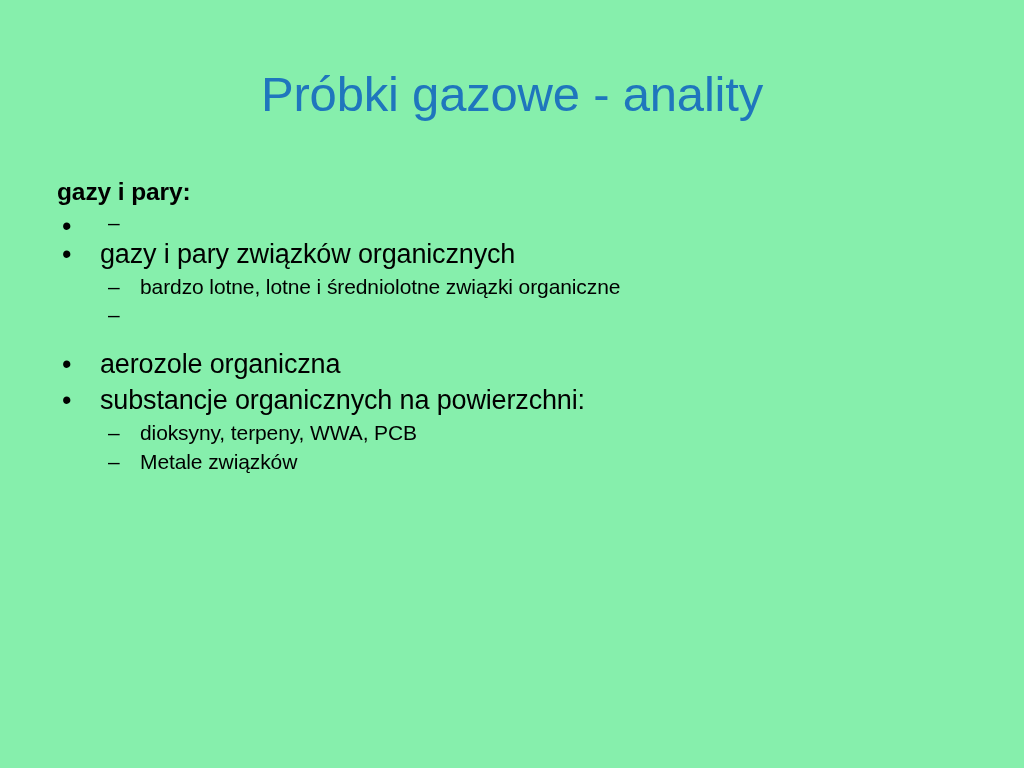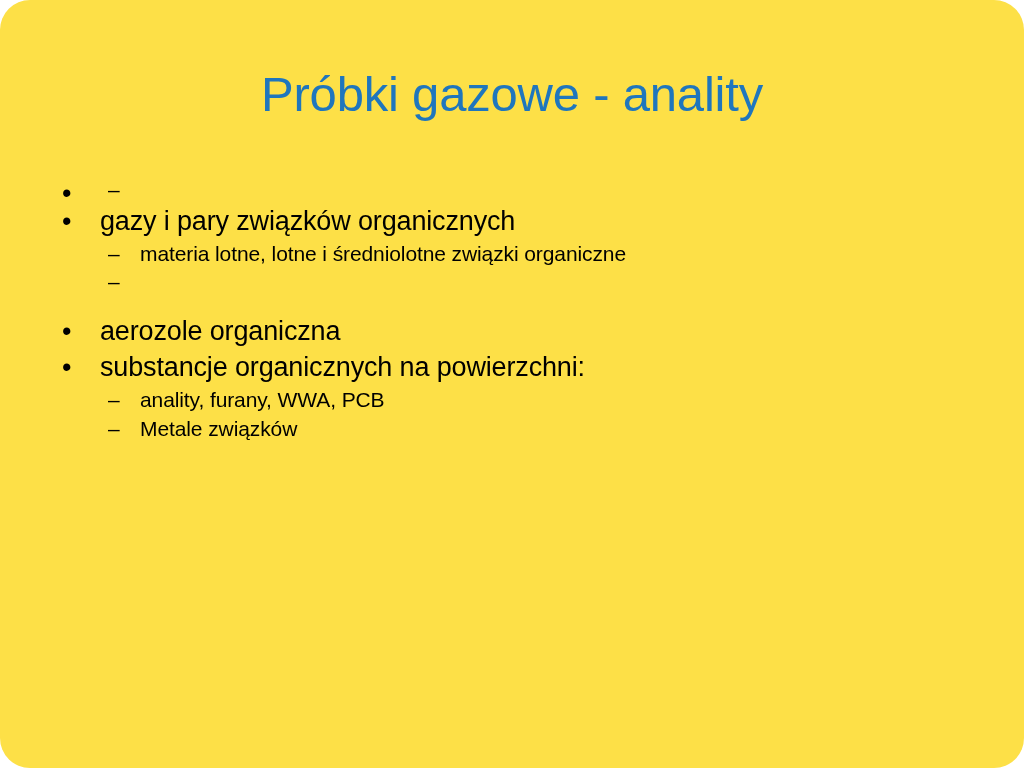--- a/index.html
+++ b/index.html
@@ -104,47 +104,48 @@
     font-size: 0.62em;
     line-height: 0;
     vertical-align: baseline;
     position: relative;
     bottom: -0.28em;
   }
 </style>
 </head>
 <body style="color: rgb(0, 0, 0);">
 
-<div class="slide" style="background: #fde047; border-radius: 30px;">
+<div class="slide" style="background: #86efac;">
 
   <div class="slide-title" style="color: rgb(31, 118, 189);">Próbki gazowe - anality</div>
 
   <div class="body-area">
 
     <div class="blk">
 
+      <div class="heading-line">gazy i pary:</div>
 
       <div class="lvl1">
         <span class="bullet">•</span>
       </div>
 
       <div class="lvl2">
         <span class="dash">–</span>
       </div>
 
       <div class="gap-blank-l2"></div>
 
       <div class="lvl1">
         <span class="bullet">•</span>
         <span>gazy i pary związków organicznych</span>
       </div>
 
       <div class="lvl2">
         <span class="dash">–</span>
-        <span>materia lotne, lotne i średniolotne związki organiczne</span>
+        <span>bardzo lotne, lotne i średniolotne związki organiczne</span>
       </div>
 
       <div class="lvl2">
         <span class="dash">–</span>
       </div>
 
     </div>
 
     <div class="gap-before-heading"></div>
 
@@ -156,21 +157,21 @@
         <span>aerozole organiczna</span>
       </div>
 
       <div class="lvl1">
         <span class="bullet">•</span>
         <span>substancje organicznych na powierzchni:</span>
       </div>
 
       <div class="lvl2">
         <span class="dash">–</span>
-        <span>anality, furany, WWA, PCB</span>
+        <span>dioksyny, terpeny, WWA, PCB</span>
       </div>
 
       <div class="lvl2">
         <span class="dash">–</span>
         <span>Metale związków</span>
       </div>
 
     </div>
 
   </div>

